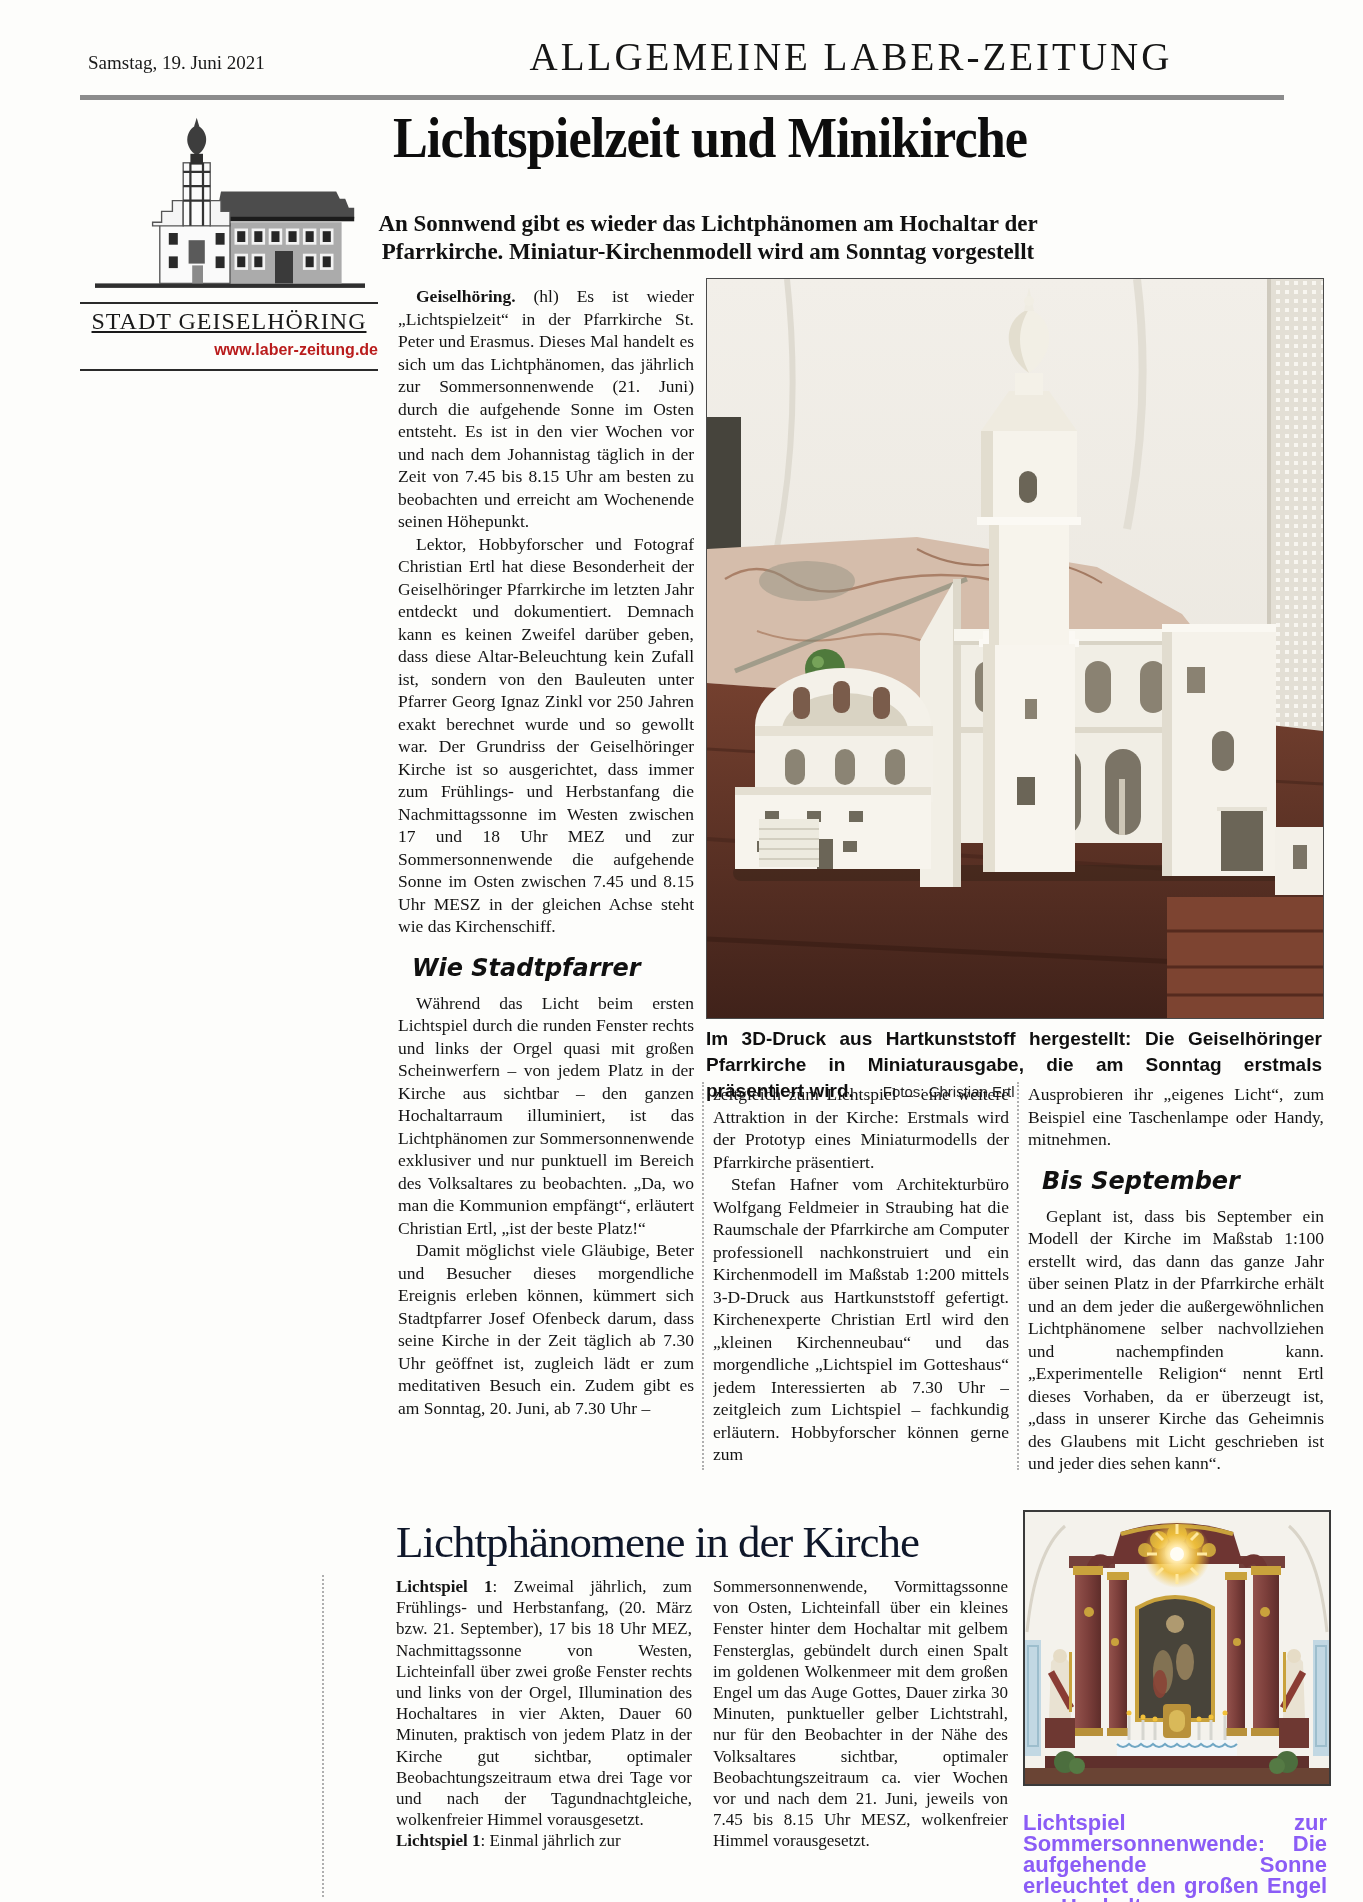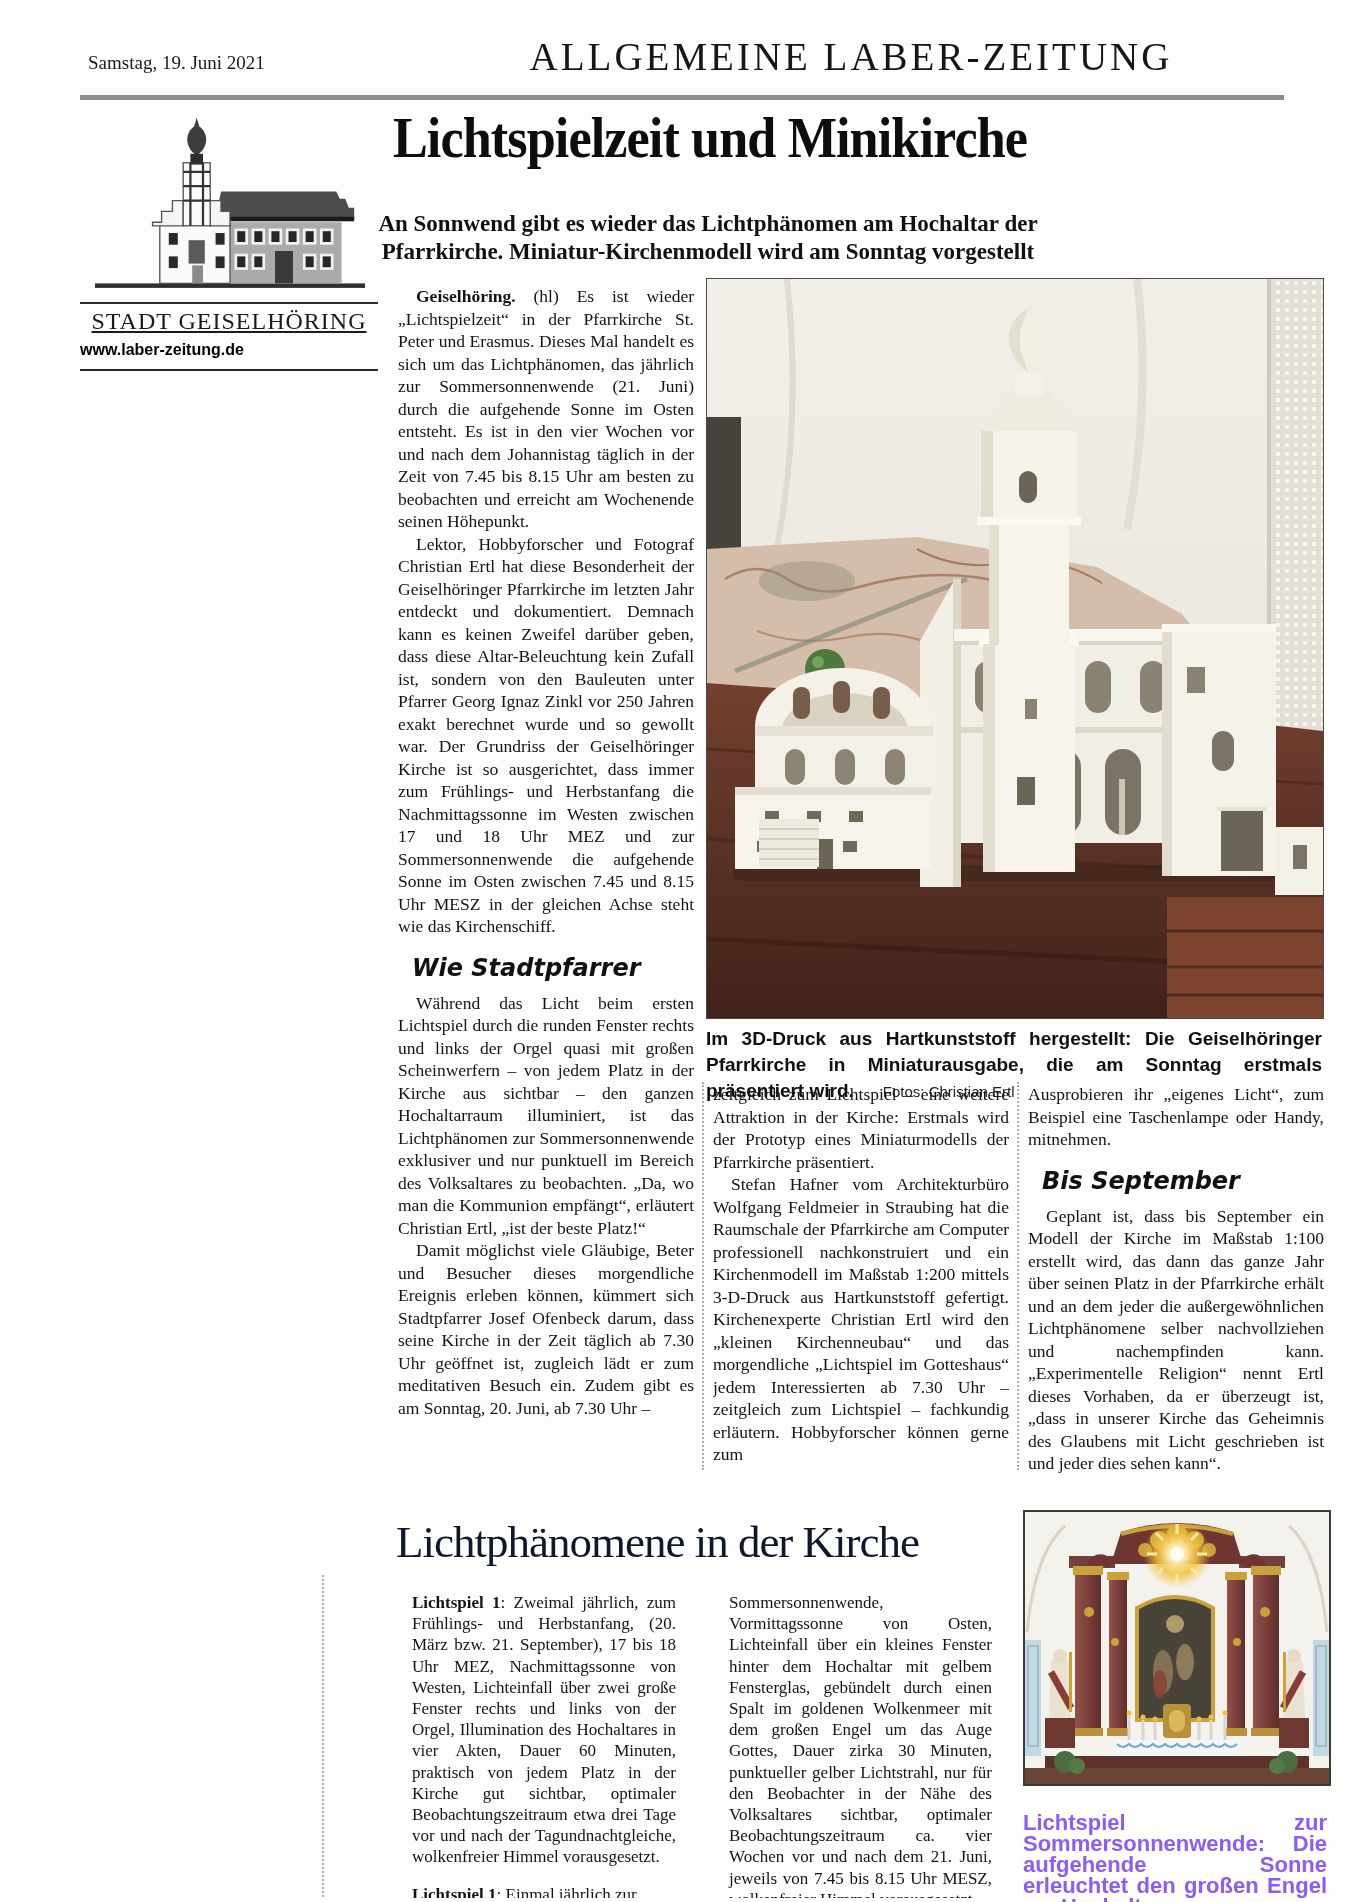--- a/index.html
+++ b/index.html
@@ -6,40 +6,40 @@
   #page{position:relative;width:1363px;height:1902px;background:#fdfdfb;margin:0 auto;
         font-family:"Liberation Serif",serif;color:#141414;overflow:hidden;}
   .abs{position:absolute;}
   
   .date{font-size:19px;color:#1a1a1a;}
   .masthead{font-size:39px;letter-spacing:3px;text-align:center;color:#161616;font-weight:400;}
   .rule{background:#8c8c8c;}
   
   .logoline{background:#2a2a2a;}
   .logocity{font-size:24px;letter-spacing:1px;text-align:center;color:#1a1a1a;text-decoration:underline;}
-  .logourl{font-size:16px;text-align:left;color:#000000;font-family:"Liberation Sans",sans-serif;font-weight:700;}
+  .logourl{font-size:16px;text-align:right;color:#b91c1c;font-family:"Liberation Sans",sans-serif;font-weight:700;}
   
   .headline{font-size:58px;font-weight:700;letter-spacing:-1px;text-align:center;
             transform:scaleX(0.9);transform-origin:50% 50%;white-space:nowrap;color:#0d0d0d;}
   .subheadline{font-size:23px;font-weight:700;line-height:28px;text-align:center;color:#111;}
   .col{text-align:justify;hyphens:auto;-webkit-hyphens:auto;overflow:hidden;}
   .col p{margin:0;text-indent:18px;font-size:17.5px;line-height:22.5px;}
   .col p.noindent{text-indent:0;}
   .dateline{font-weight:700;}
   h3.crosshead{margin:16px 0 10px 14px;font-family:"DejaVu Sans",sans-serif;
                font-style:italic;font-weight:600;font-size:24px;color:#111;}
   .photoframe{border:1px solid #4a4a4a;background:#efece6;overflow:hidden;}
   .caption{font-family:"Liberation Sans",sans-serif;font-weight:700;font-size:19px;line-height:26px;
            text-align:justify;color:#0f0f0f;}
   .credit{font-weight:400;font-size:15px;padding-left:29px;color:#222;white-space:nowrap;}
   .colrule{border-left:2px dotted #8f8f8f;opacity:.7;width:0;}
   
   .ibheadline{font-size:45px;font-weight:400;letter-spacing:-1px;color:#0f172a;white-space:nowrap;}
   .ibcol{text-align:justify;hyphens:auto;-webkit-hyphens:auto;overflow:hidden;}
-  .ibcol p{margin:16px;font-size:17px;line-height:21.2px;text-indent:0;}
+  .ibcol p{margin:0;font-size:17px;line-height:21.2px;text-indent:0;}
   .iblabel{font-weight:700;}
   .caption2{font-family:"Liberation Sans",sans-serif;font-weight:700;font-size:22px;line-height:21px;
             text-align:justify;color:#8b5cf6;}
   svg{display:block;}
 </style>
 </head>
 <body>
 
 <div id="page">
 

